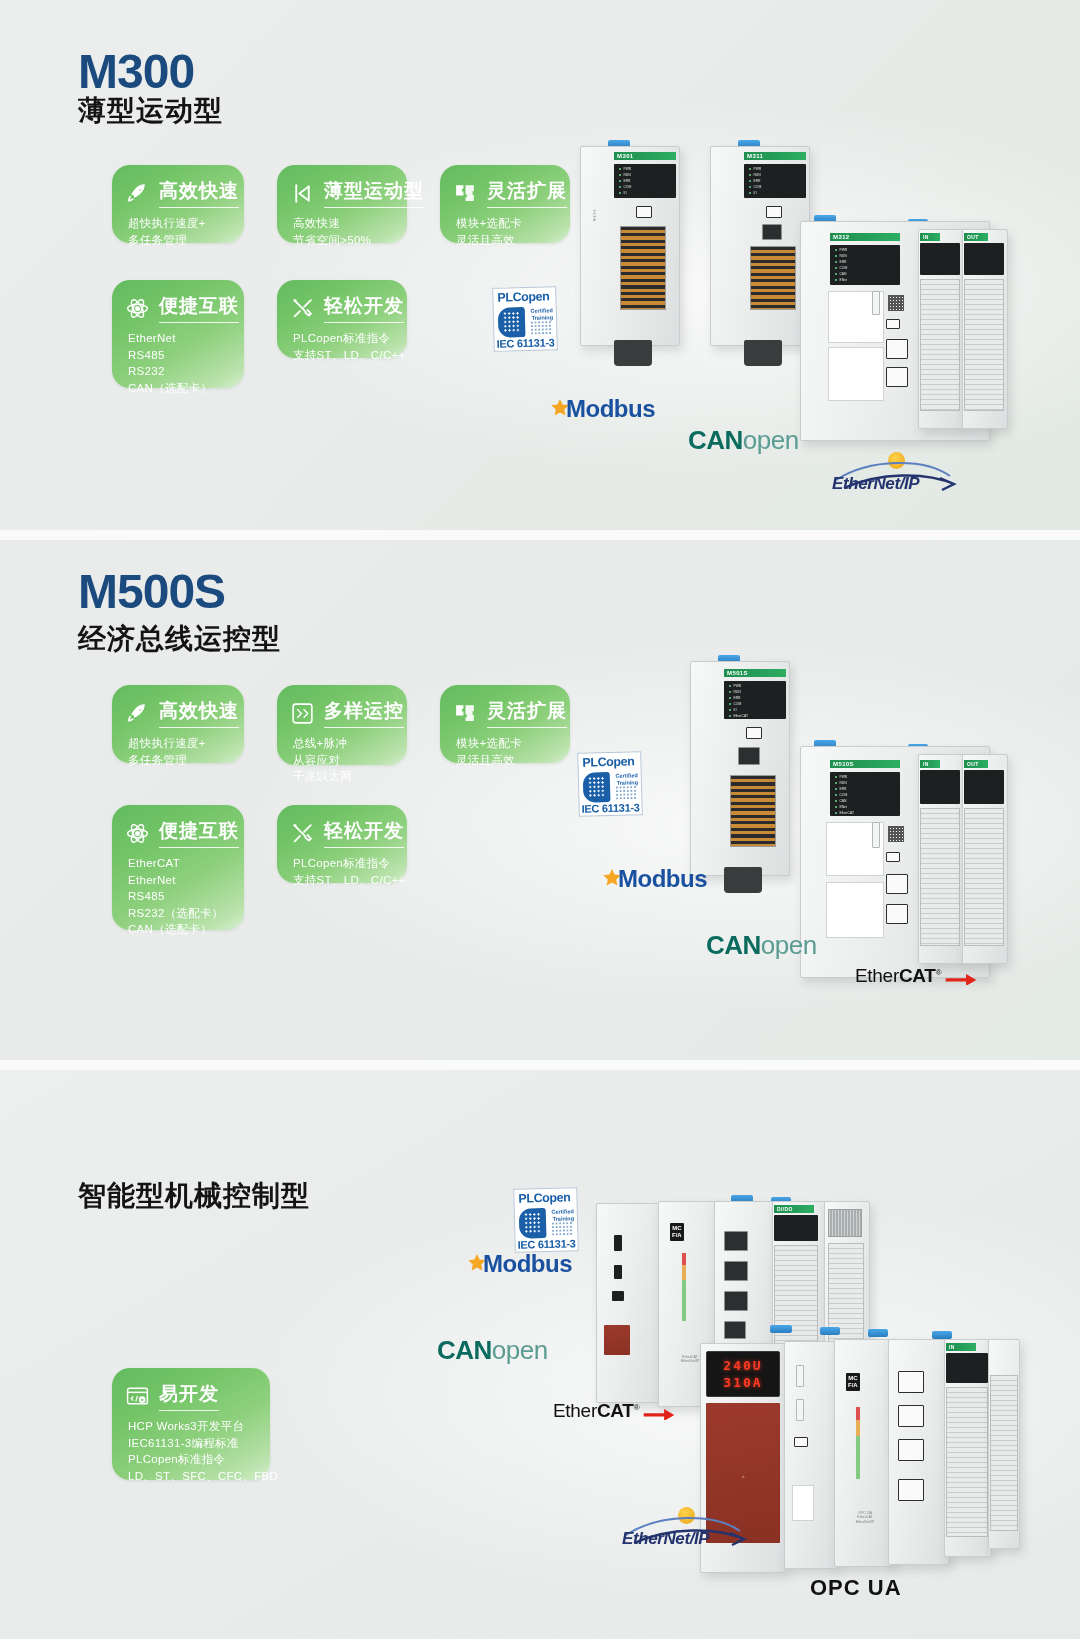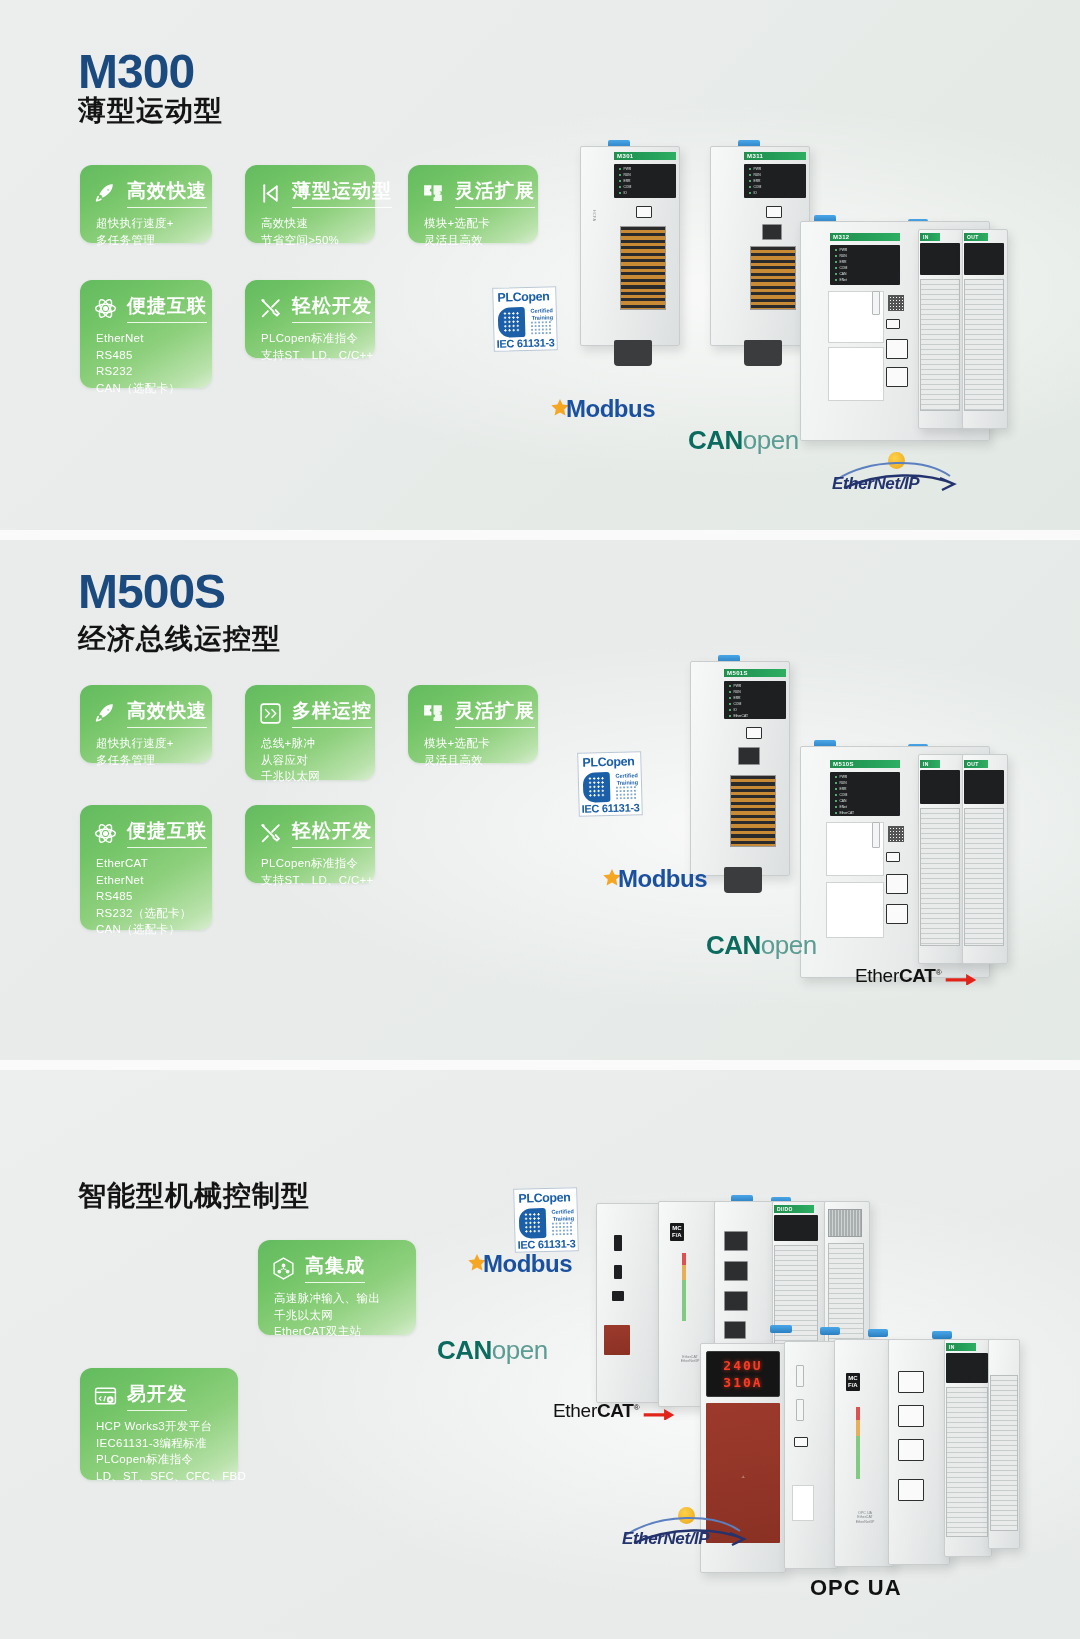--- a/index.html
+++ b/index.html
@@ -32,25 +32,26 @@
   }
   .model-sub {
     position: absolute; left: 78px;
     font-size: 28px; font-weight: bold; color: #141414;
     letter-spacing: 1px; line-height: 1;
   }
 
   
   .card {
     position: absolute;
-    border-radius: 12px;
+    border-radius: 18px;
     background: linear-gradient(150deg,#63bb5f 0%,#72c466 28%,#8ed07d 60%,#b9e2ab 88%,#d9eed1 100%);
     padding: 13px 2px 14px 13px;
     color: #ffffff;
     box-shadow: 0 1px 3px rgba(90,140,90,.18);
+    margin-left: 32px;
   }
   .card-head { display: flex; align-items: center; gap: 9px; margin-bottom: 4px; }
   .card-ico { width: 25px; height: 25px; flex: 0 0 25px; }
   .card-ico svg { width: 25px; height: 25px; display: block; }
   .card-title {
     font-size: 19px; font-weight: bold; color: #ffffff;
     letter-spacing: 1px; white-space: nowrap;
     border-bottom: 1.5px solid rgba(255,255,255,.85);
     padding-bottom: 3px;
   }
@@ -433,21 +434,21 @@
           </svg>
         </span>
         <span class="card-title">高效快速</span>
       </div>
       <div class="card-lines">
         <div>超快执行速度+</div>
         <div>多任务管理</div>
       </div>
     </div>
 
-    <div class="card" style="left:245px; top:145px; width:130px; height:95px;">
+    <div class="card" style="left:245px; top:145px; width:130px; height:80px;">
       <div class="card-head">
         <span class="card-ico">
           <svg viewBox="0 0 24 24" fill="none" stroke="#fff" stroke-width="1.5">
             <rect x="3" y="3" width="18" height="18" rx="2.5"></rect>
             <path d="M7 8l4 4-4 4M13 8l4 4-4 4" stroke-width="1.3"></path>
           </svg>
         </span>
         <span class="card-title">多样运控</span>
       </div>
       <div class="card-lines">
@@ -595,39 +596,20 @@
   </div>
 
   <div class="sec-divider"></div>
 
   <div class="section" id="sec-qplus">
     <div class="sheen"></div>
 
     <div class="model-sub" style="top:112px;">智能型机械控制型</div>
 
 
-    <div class="card" style="left:258px; top:170px; width:158px; height:95px;">
-      <div class="card-head">
-        <span class="card-ico">
-          <svg viewBox="0 0 24 24" fill="none" stroke="#fff" stroke-width="1.3">
-            <path d="M12 2l9 5v10l-9 5-9-5V7z"></path>
-            <circle cx="12" cy="9" r="1.8" fill="#fff" stroke="none"></circle>
-            <circle cx="8" cy="15" r="1.8" fill="#fff" stroke="none"></circle>
-            <circle cx="16" cy="15" r="1.8" fill="#fff" stroke="none"></circle>
-            <path d="M12 10.8v2M11 12.8H9.4M13 12.8h1.6"></path>
-          </svg>
-        </span>
-        <span class="card-title">高集成</span>
-      </div>
-      <div class="card-lines">
-        <div>高速脉冲输入、输出</div>
-        <div>千兆以太网</div>
-        <div>EtherCAT双主站</div>
-      </div>
-    </div>
 
     <div class="card" style="left:80px; top:298px; width:158px; height:112px;">
       <div class="card-head">
         <span class="card-ico">
           <svg viewBox="0 0 24 24" fill="none" stroke="#fff" stroke-width="1.4">
             <rect x="2.5" y="4" width="19" height="15" rx="2"></rect>
             <path d="M2.5 8h19"></path>
             <path d="M8 12l-2 2 2 2M12 11.5l-1.6 5" stroke-width="1.2"></path>
             <circle cx="16.5" cy="15" r="3.2" fill="#fff" stroke="none"></circle>
             <circle cx="16.5" cy="15" r="1.2" fill="#8ed07d" stroke="none"></circle>

